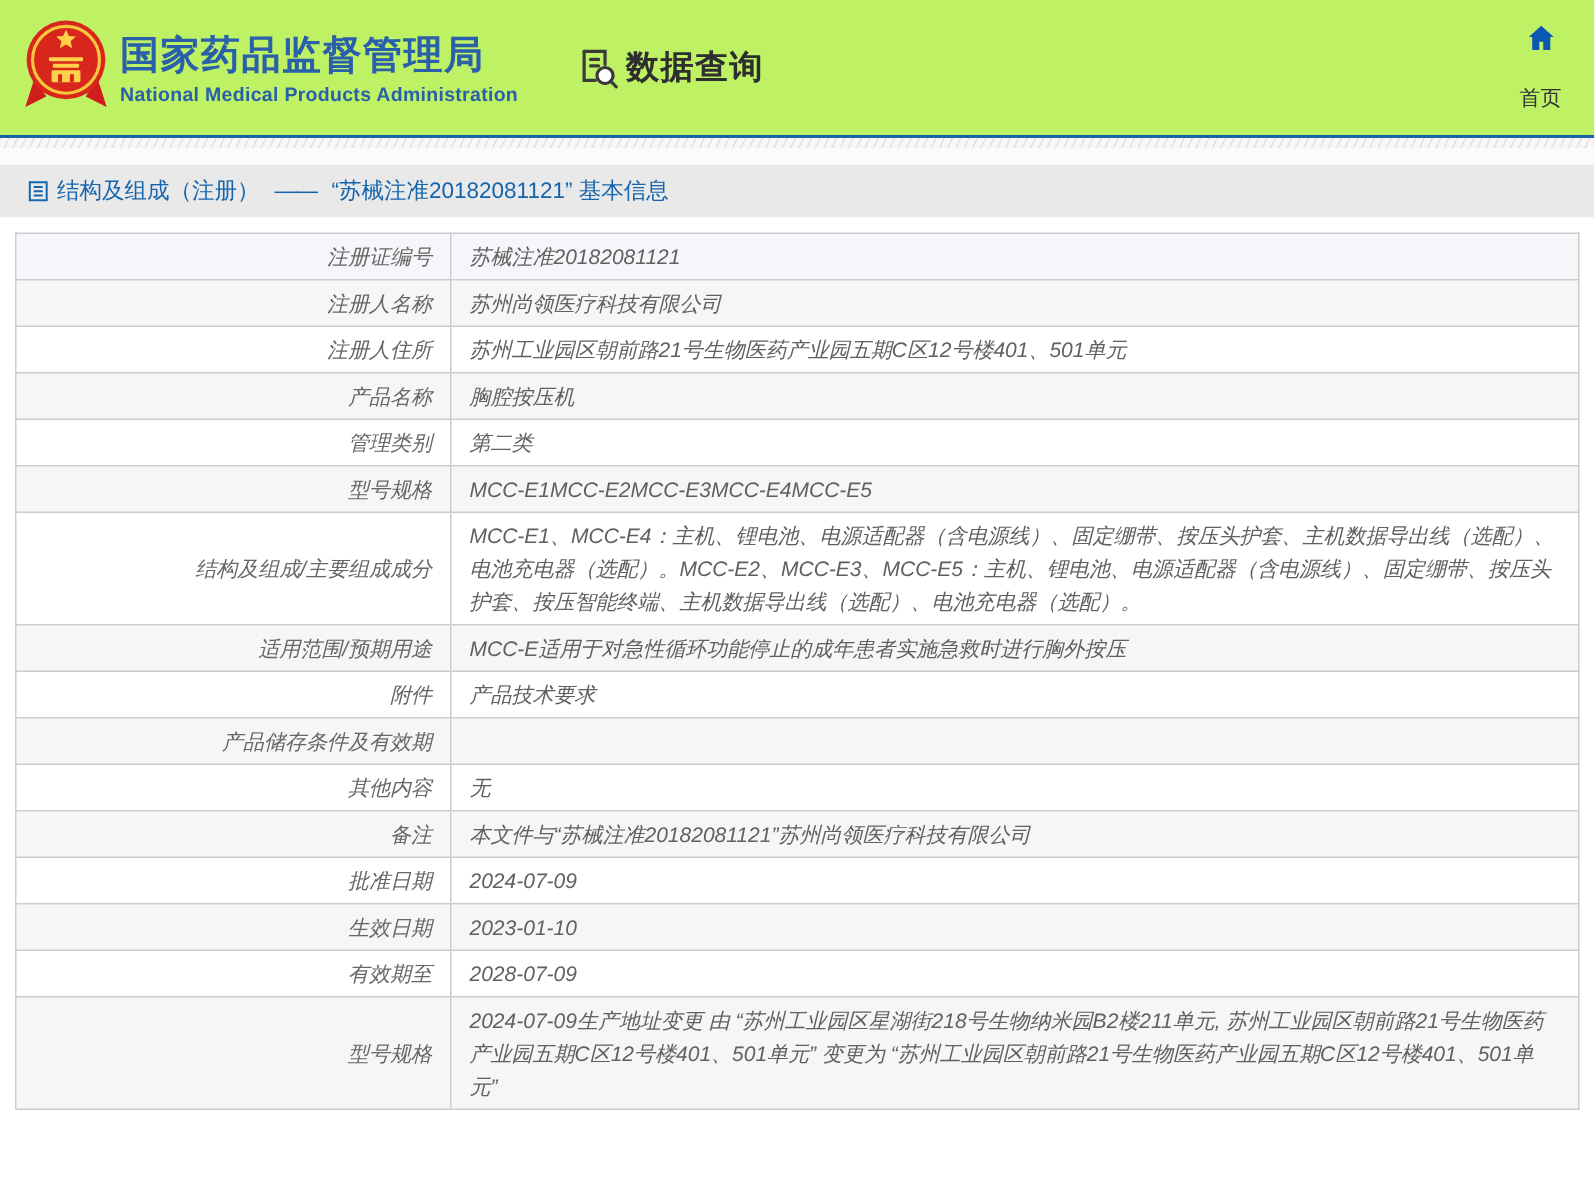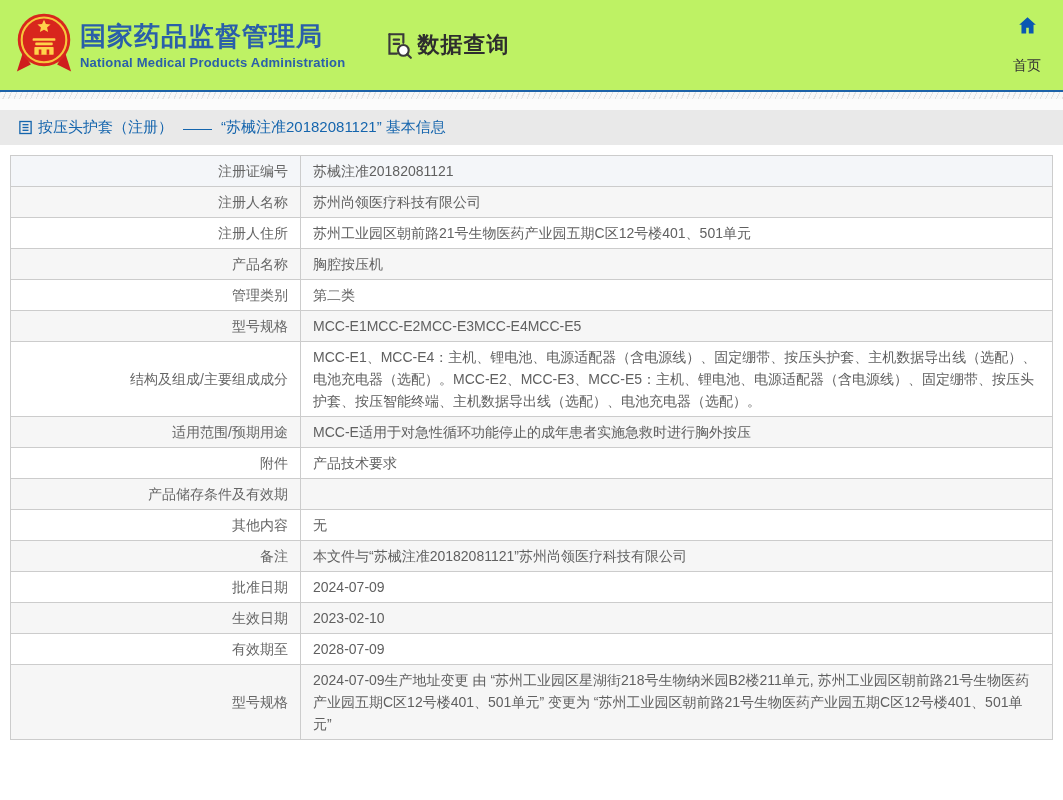--- a/index.html
+++ b/index.html
@@ -70,20 +70,21 @@
   
   .info-table-wrap{padding:0 10px;}
   table.info-table{
     width:1043px;border-collapse:collapse;table-layout:fixed;
     font-size:14px;color:#606060;background:#fff;
   }
   table.info-table th,
   table.info-table td{
     border:1px solid #cccccc;vertical-align:middle;
     line-height:22px;
+    font-style:italic;
   }
   table.info-table th{
     width:290px;text-align:right;font-weight:400;
     padding:4px 12px;color:#666;
   }
   table.info-table td{padding:4px 12px;}
   table.info-table tr{height:31px;}
   table.info-table tr:nth-child(even){background:#f6f6f6;}
   table.info-table tr:first-child{background:#f4f6f9;}
 </style>
@@ -146,21 +147,21 @@
 
   <div class="breadcrumb-bar">
     <span class="bc-icon">
       <svg viewBox="0 0 16 16" width="15" height="15" fill="none" stroke="var(--breadcrumb-blue)" stroke-width="1.4">
         <rect x="2" y="1.6" width="12" height="12.8"></rect>
         <line x1="4.8" y1="5" x2="11.2" y2="5"></line>
         <line x1="4.8" y1="8" x2="11.2" y2="8"></line>
         <line x1="4.8" y1="11" x2="11.2" y2="11"></line>
       </svg>
     </span>
-    <span>按压头护套（注册）</span>
+    <span>结构及组成（注册）</span>
     <span class="bc-dash">——</span>
     <span>“苏械注准20182081121” 基本信息</span>
   </div>
 
   <div class="post-crumb-gap"></div>
 
   <div class="info-table-wrap">
     <table class="info-table">
       <tbody>
           <tr>
@@ -210,21 +211,21 @@
           <tr>
             <th>备注</th>
             <td>本文件与“苏械注准20182081121”苏州尚领医疗科技有限公司</td>
           </tr>
           <tr>
             <th>批准日期</th>
             <td>2024-07-09</td>
           </tr>
           <tr>
             <th>生效日期</th>
-            <td>2023-02-10</td>
+            <td>2023-01-10</td>
           </tr>
           <tr>
             <th>有效期至</th>
             <td>2028-07-09</td>
           </tr>
           <tr>
             <th>型号规格</th>
             <td>2024-07-09生产地址变更 由 “苏州工业园区星湖街218号生物纳米园B2楼211单元, 苏州工业园区朝前路21号生物医药产业园五期C区12号楼401、501单元” 变更为 “苏州工业园区朝前路21号生物医药产业园五期C区12号楼401、501单元”</td>
           </tr>
         </tbody>

